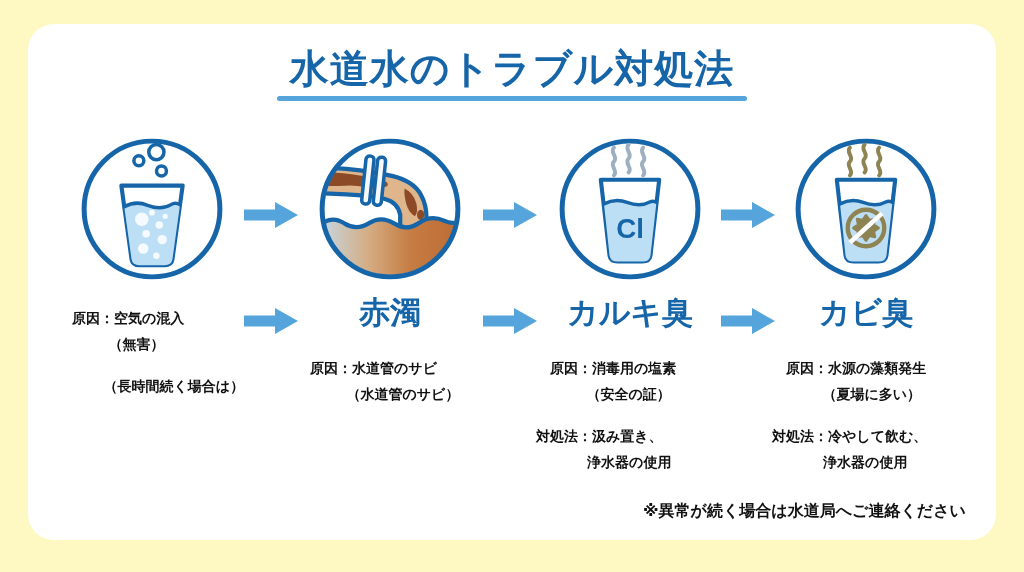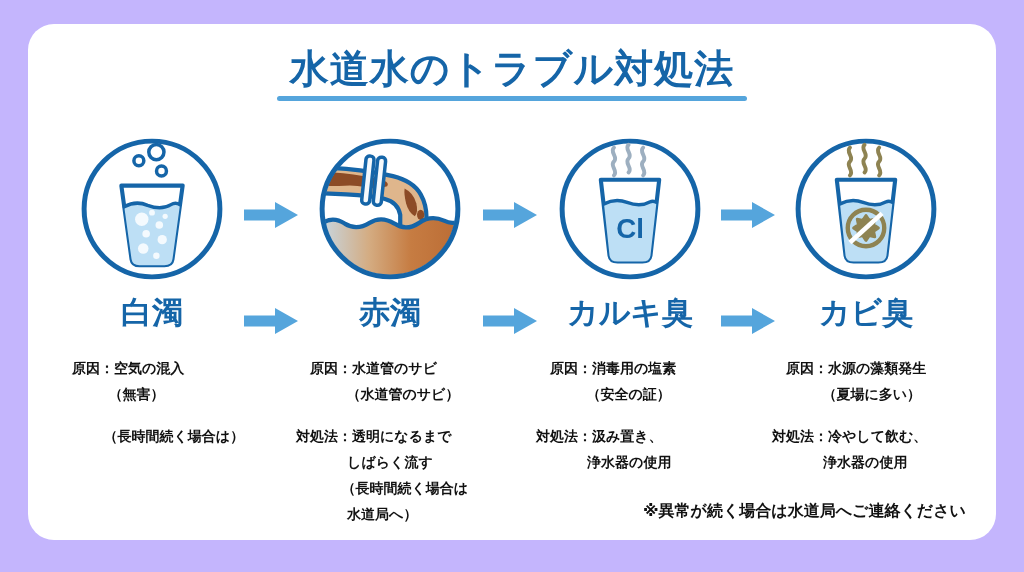--- a/index.html
+++ b/index.html
@@ -1,18 +1,18 @@
 <!DOCTYPE html>
 <html><head>
 <meta charset="utf-8">
 <style>
   * { margin:0; padding:0; box-sizing:border-box; }
   html,body { width:1024px; height:572px; }
   body { font-family:"Liberation Sans","DejaVu Sans",sans-serif; }
-  .stage { position:relative; width:1024px; height:572px; background:#c4b5fd; overflow:hidden; }
+  .stage { position:relative; width:1024px; height:572px; background:#fef9c3; overflow:hidden; }
   .card { position:absolute; left:28px; top:24px; width:968px; height:516px; background:#FFFFFF; border-radius:26px; }
   .title { position:absolute; top:42px; left:0; width:1024px; text-align:center;
            font-size:39px; font-weight:800; color:#1565A8; letter-spacing:1px; }
   .title-underline { position:absolute; left:277px; top:96px; width:470px; height:5px;
            background:#55A5DC; border-radius:2.5px; }
   .col { position:absolute; top:136px; width:236px; }
   .col1 { left:34px; } .col2 { left:272px; } .col3 { left:512px; } .col4 { left:748px; }
   .icon-wrap { width:146px; height:146px; margin:0 auto; }
   .col-label { margin-top:12px; text-align:center; font-size:31px; line-height:38px;
            font-weight:800; color:#1565A8; }
@@ -53,21 +53,20 @@
             <circle cx="55" cy="61" r="2.6"></circle>
           <circle cx="46" cy="67" r="2.6"></circle>
             <circle cx="57" cy="71" r="3.2"></circle>
           <circle cx="44" cy="77" r="3.6"></circle>
             <circle cx="53" cy="82" r="2.2"></circle>
           <circle cx="50" cy="52.5" r="2"></circle>
             <circle cx="59" cy="55" r="1.8"></circle>
         </g>
       </svg>
     </div>
-    <div class="col-label">白濁</div>
     <div class="texts">
       <div class="cause">
         <div>原因：空気の混入</div>
         <div class="cont-cause">（無害）</div>
       </div>
       <div class="remedy">
         <div class="cont-remedy paren">（長時間続く場合は）</div>
       </div>
     </div>
   </div>
@@ -104,26 +103,20 @@
           <path d="M2 61 Q10 54 19 60 Q27 65 36 59.5 Q44 54.5 53 60 Q61 65.5 70 59.5 Q78 54 87 58 Q93 61 98 58" fill="none" stroke="#1565A8" stroke-width="2.9" stroke-linecap="round"></path>
         </g>
         <circle cx="50" cy="50" r="46.5" fill="none" stroke="#1565A8" stroke-width="3.4"></circle>
       </svg>
     </div>
     <div class="col-label">赤濁</div>
     <div class="texts">
       <div class="cause">
         <div>原因：水道管のサビ</div>
         <div class="cont-cause">（水道管のサビ）</div>
-      </div>
-      <div class="remedy">
-        <div>対処法：透明になるまで</div>
-        <div class="cont-remedy">しばらく流す</div>
-        <div class="cont-remedy paren">（長時間続く場合は</div>
-        <div class="cont-remedy">水道局へ）</div>
       </div>
     </div>
   </div>
 
   <div class="col col3">
     <div class="icon-wrap">
       <svg width="146" height="146" viewBox="0 0 100 100">
         <circle cx="50" cy="50" r="46.5" fill="#FFFFFF" stroke="#1565A8" stroke-width="3.4"></circle>
         <g stroke="#9DAFC0" stroke-width="2.7" fill="none" stroke-linecap="round">
           <path d="M0 19 C3.2 16 -3.2 12.5 0 9.5 C3.2 6.5 -3.2 3 0 0" transform="translate(39,8)"></path>

